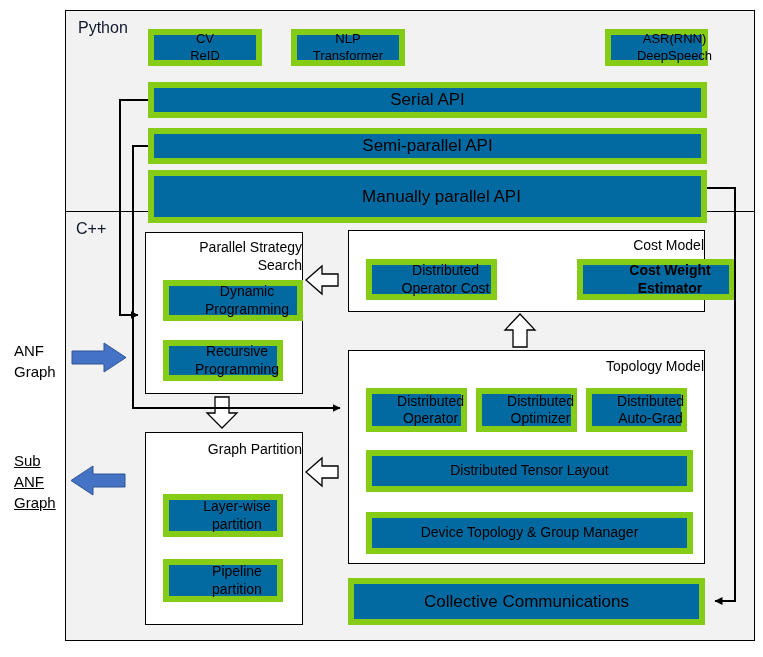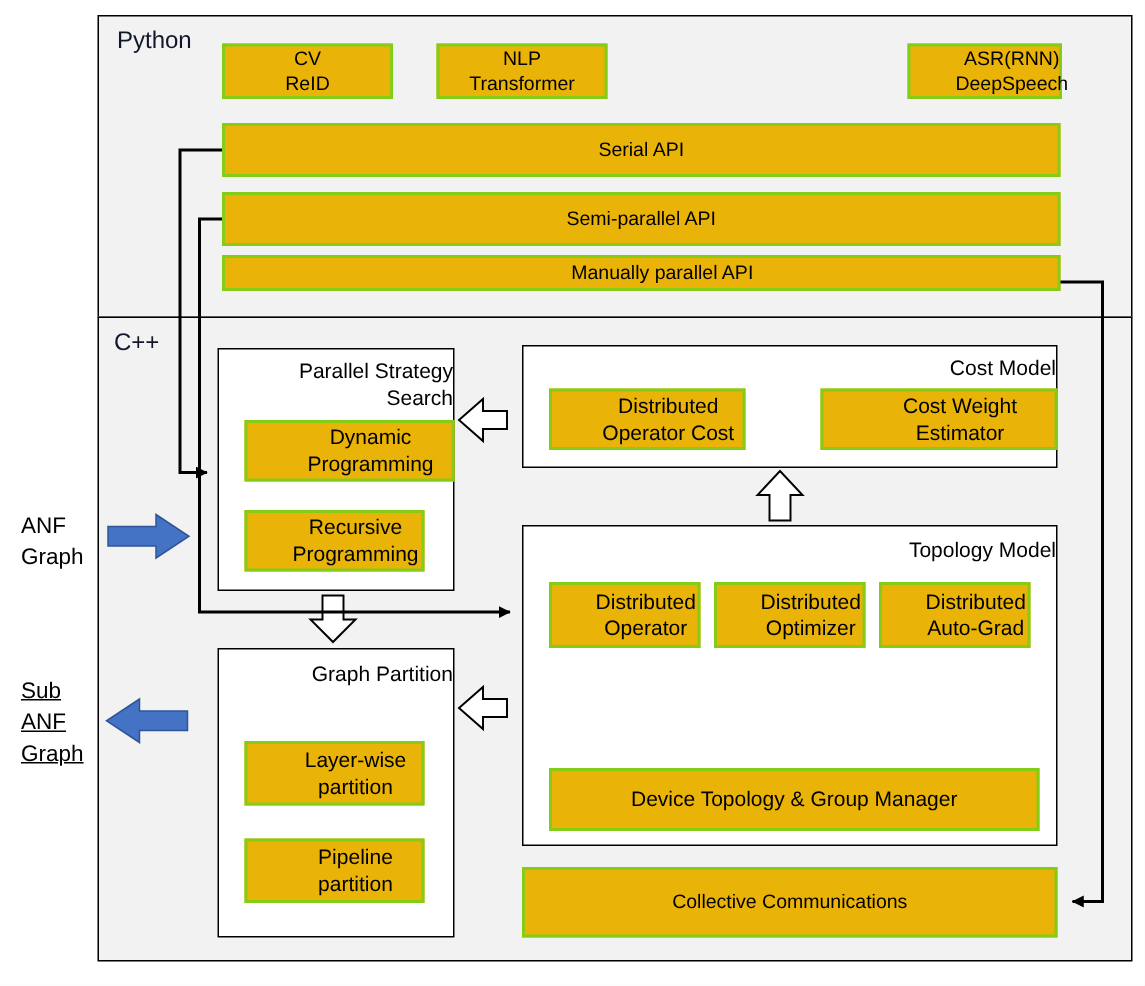--- a/index.html
+++ b/index.html
@@ -4,31 +4,31 @@
 <style>
   * { margin:0; padding:0; box-sizing:border-box; }
   html,body { background:#ffffff; }
   .stage {
     position:relative; width:763px; height:657px; background:#ffffff;
     font-family:"Liberation Sans", sans-serif; color:#000; overflow:hidden;
   }
   .section { position:absolute; background:#f2f2f2; border:1px solid #000; }
   .red-label { position:absolute; color:#0f172a; font-size:16px; }
   .box {
-    position:absolute; background:#eab308; border:2px solid #84cc16;
+    position:absolute; background:#0369a1; border:6px solid #84cc16;
     display:flex; align-items:center; justify-content:center;
     text-align:center; white-space:pre-line; line-height:1.25;
   }
   .group { position:absolute; background:#fff; border:1px solid #000; }
   .group-title {
     position:absolute; left:0; right:0; text-align:right;
     white-space:pre-line; line-height:1.25; font-size:14px;
   }
   .app   { font-size:13px; }
-  .api   { font-size:13px; }
+  .api   { font-size:17px; }
   .inner { font-size:14px;padding-left:28px; }
   .wide  { font-size:14px; }
   .side-label {
     position:absolute; font-size:15px; white-space:pre-line; line-height:1.4;
   }
   svg.overlay { position:absolute; left:0; top:0; pointer-events:none; }
 </style>
 </head>
 <body>
 
@@ -42,48 +42,49 @@
 
   <div class="box app" style="left:148px; top:29px; width:114px; height:37px;">CV
 ReID</div>
   <div class="box app" style="left:291px; top:29px; width:114px; height:37px;">NLP
 Transformer</div>
   <div class="box app" style="left:605px; top:29px; width:103px; height:37px;padding-left:36px;">ASR(RNN)
 DeepSpeech</div>
 
   <div class="box api" style="left:148px; top:82px; width:559px; height:36px;">Serial API</div>
   <div class="box api" style="left:148px; top:128px; width:559px; height:36px;">Semi-parallel API</div>
-  <div class="box api" style="left:148px; top:170px; width:559px; height:24px;padding-left:28px;">Manually parallel API</div>
+  <div class="box api" style="left:148px; top:170px; width:559px; height:53px;padding-left:28px;">Manually parallel API</div>
 
   <div class="group" style="left:145px; top:232px; width:158px; height:162px;">
     <div class="group-title" style="top:6px;">Parallel Strategy
 Search</div>
   </div>
   <div class="box inner" style="left:163px; top:280px; width:140px; height:41px;">Dynamic
 Programming</div>
   <div class="box inner" style="left:163px; top:340px; width:120px; height:41px;">Recursive
 Programming</div>
 
   <div class="group" style="left:348px; top:230px; width:357px; height:82px;">
     <div class="group-title" style="top:6px;">Cost Model</div>
   </div>
   <div class="box inner" style="left:366px; top:259px; width:131px; height:41px;">Distributed
 Operator Cost</div>
-  <div class="box inner" style="left:547px; top:259px; width:158px; height:41px;">Cost Weight
+  <div class="box inner" style="left:577px; top:259px; width:158px; height:41px;font-weight:bold;">Cost Weight
 Estimator</div>
 
   <div class="group" style="left:348px; top:350px; width:357px; height:214px;">
     <div class="group-title" style="top:7px;">Topology Model</div>
   </div>
   <div class="box inner" style="left:366px; top:388px; width:101px; height:44px;">Distributed
 Operator</div>
   <div class="box inner" style="left:476px; top:388px; width:101px; height:44px;">Distributed
 Optimizer</div>
   <div class="box inner" style="left:586px; top:388px; width:101px; height:44px;">Distributed
 Auto-Grad</div>
+  <div class="box wide" style="left:366px; top:450px; width:327px; height:42px;">Distributed Tensor Layout</div>
   <div class="box wide" style="left:366px; top:512px; width:327px; height:42px;">Device Topology &amp; Group Manager</div>
 
   <div class="group" style="left:145px; top:432px; width:158px; height:193px;">
     <div class="group-title" style="top:8px;">Graph Partition</div>
   </div>
   <div class="box inner" style="left:163px; top:494px; width:120px; height:43px;">Layer-wise
 partition</div>
   <div class="box inner" style="left:163px; top:559px; width:120px; height:43px;">Pipeline
 partition</div>
 

